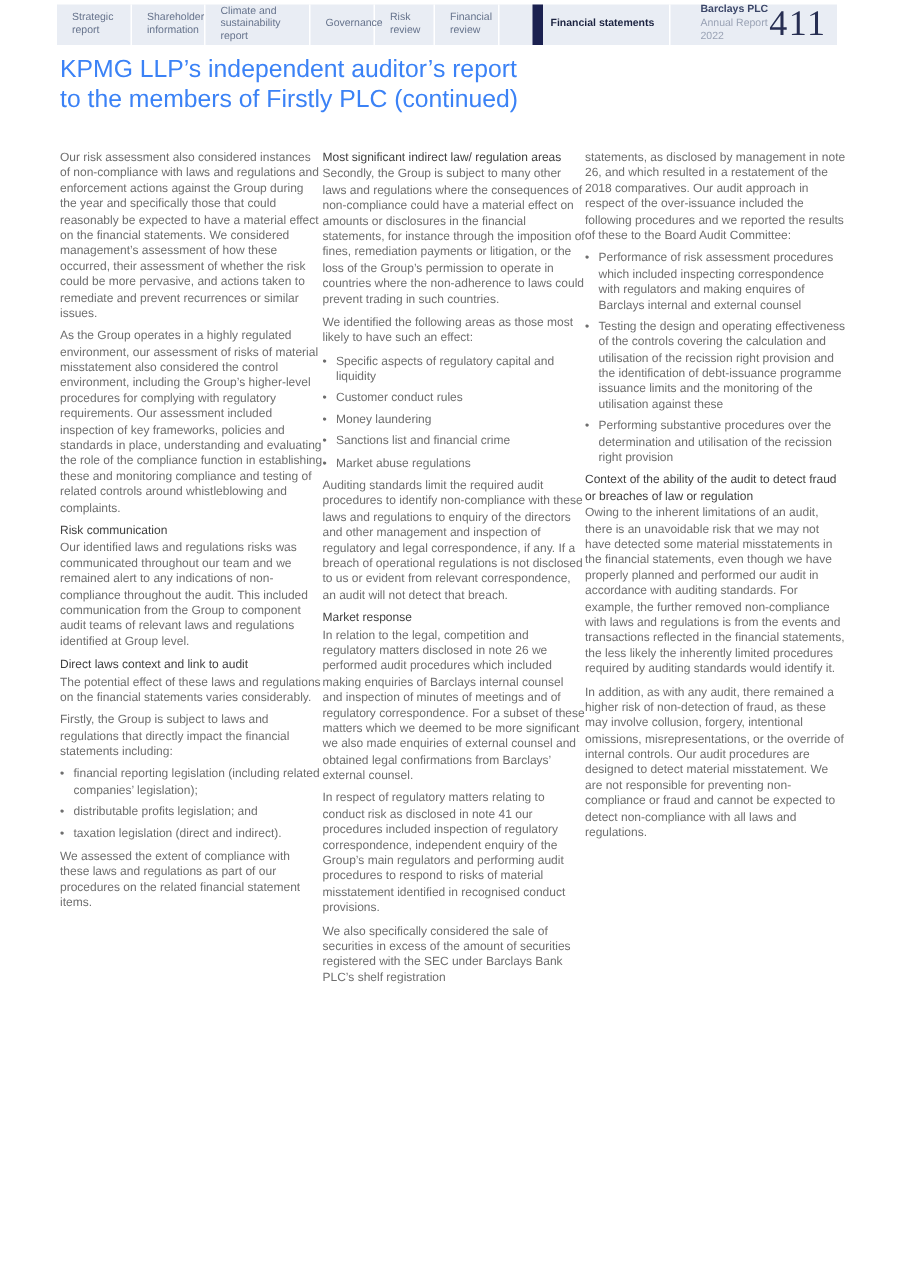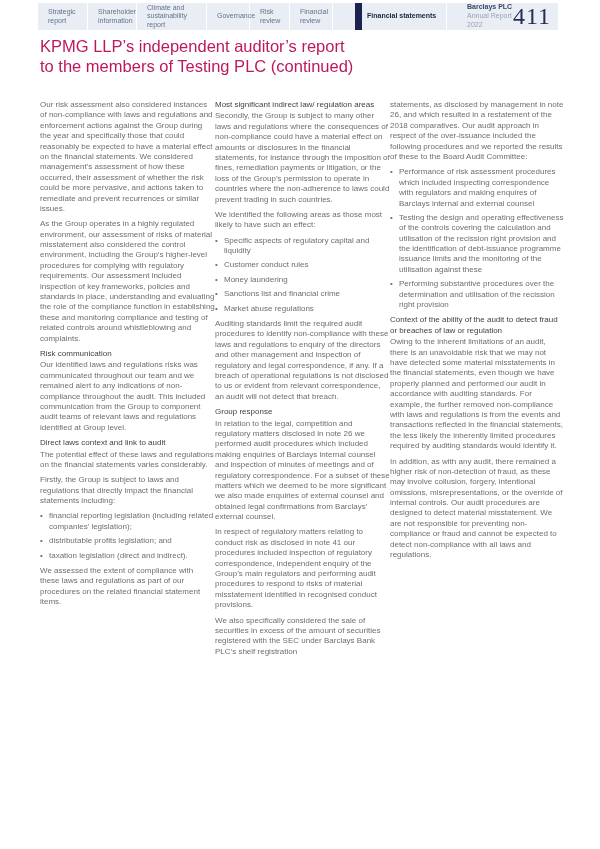--- a/index.html
+++ b/index.html
@@ -36,21 +36,21 @@
   .brand-text{font-size:7px;line-height:1.25;}
   .brand-name{color:#3b4668;font-weight:bold;}
   .brand-sub{color:#9aa3b5;}
   .page-number{
     font-family:"Liberation Serif",serif;font-size:24px;color:#272e52;
     letter-spacing:1px;font-weight:400;
   }
   
   .doc-title{
     position:absolute;left:40px;top:36px;width:480px;
-    font-size:16.5px;line-height:1.22;color:#be185d;font-weight:400;
+    font-size:16.5px;line-height:1.22;color:#3b82f6;font-weight:400;
   }
   
   .content{
     position:absolute;left:40px;top:100px;width:525px;
     display:grid;grid-template-columns:1fr 1fr 1fr;
   }
   .col{font-size:8px;line-height:1.3;color:#6e6e6e;}
   .col p{margin:0 0 5px 0;}
   .col h3{
     margin:3px 0 1px 0;font-size:8px;line-height:1.3;color:#3f3f3f;font-weight:normal;
@@ -93,21 +93,21 @@
         <div class="brand-text">
           <div class="brand-name">Barclays PLC</div>
           <div class="brand-sub">Annual Report 2022</div>
         </div>
         <div class="page-number">411</div>
       </div>
     </div>
 
   <div class="doc-title">
     <div>KPMG LLP’s independent auditor’s report</div>
-    <div>to the members of Testing PLC (continued)</div>
+    <div>to the members of Firstly PLC (continued)</div>
   </div>
 
   <div class="content">
 
   <div class="col">
         <p>Our risk assessment also considered instances of non-compliance with laws and regulations and enforcement actions against the Group during the year and specifically those that could reasonably be expected to have a material effect on the financial statements. We considered management’s assessment of how these occurred, their assessment of whether the risk could be more pervasive, and actions taken to remediate and prevent recurrences or similar issues.</p>
         <p>As the Group operates in a highly regulated environment, our assessment of risks of material misstatement also considered the control environment, including the Group’s higher-level procedures for complying with regulatory requirements. Our assessment included inspection of key frameworks, policies and standards in place, understanding and evaluating the role of the compliance function in establishing these and monitoring compliance and testing of related controls around whistleblowing and complaints.</p>
         <h3>Risk communication</h3>
         <p>Our identified laws and regulations risks was communicated throughout our team and we remained alert to any indications of non-compliance throughout the audit. This included communication from the Group to component audit teams of relevant laws and regulations identified at Group level.</p>
         <h3>Direct laws context and link to audit</h3>
@@ -125,21 +125,21 @@
         <p>Secondly, the Group is subject to many other laws and regulations where the consequences of non-compliance could have a material effect on amounts or disclosures in the financial statements, for instance through the imposition of fines, remediation payments or litigation, or the loss of the Group’s permission to operate in countries where the non-adherence to laws could prevent trading in such countries.</p>
         <p>We identified the following areas as those most likely to have such an effect:</p>
         <ul>
           <li>Specific aspects of regulatory capital and liquidity</li>
           <li>Customer conduct rules</li>
           <li>Money laundering</li>
           <li>Sanctions list and financial crime</li>
           <li>Market abuse regulations</li>
         </ul>
         <p>Auditing standards limit the required audit procedures to identify non-compliance with these laws and regulations to enquiry of the directors and other management and inspection of regulatory and legal correspondence, if any. If a breach of operational regulations is not disclosed to us or evident from relevant correspondence, an audit will not detect that breach.</p>
-        <h3>Group response</h3>
+        <h3>Market response</h3>
         <p>In relation to the legal, competition and regulatory matters disclosed in note 26 we performed audit procedures which included making enquiries of Barclays internal counsel and inspection of minutes of meetings and of regulatory correspondence. For a subset of these matters which we deemed to be more significant we also made enquiries of external counsel and obtained legal confirmations from Barclays’ external counsel.</p>
         <p>In respect of regulatory matters relating to conduct risk as disclosed in note 41 our procedures included inspection of regulatory correspondence, independent enquiry of the Group’s main regulators and performing audit procedures to respond to risks of material misstatement identified in recognised conduct provisions.</p>
         <p>We also specifically considered the sale of securities in excess of the amount of securities registered with the SEC under Barclays Bank PLC’s shelf registration</p>
       </div>
       <div class="col">
         <p>statements, as disclosed by management in note 26, and which resulted in a restatement of the 2018 comparatives. Our audit approach in respect of the over-issuance included the following procedures and we reported the results of these to the Board Audit Committee:</p>
         <ul>
           <li>Performance of risk assessment procedures which included inspecting correspondence with regulators and making enquires of Barclays internal and external counsel</li>
           <li>Testing the design and operating effectiveness of the controls covering the calculation and utilisation of the recission right provision and the identification of debt-issuance programme issuance limits and the monitoring of the utilisation against these</li>
           <li>Performing substantive procedures over the determination and utilisation of the recission right provision</li>

